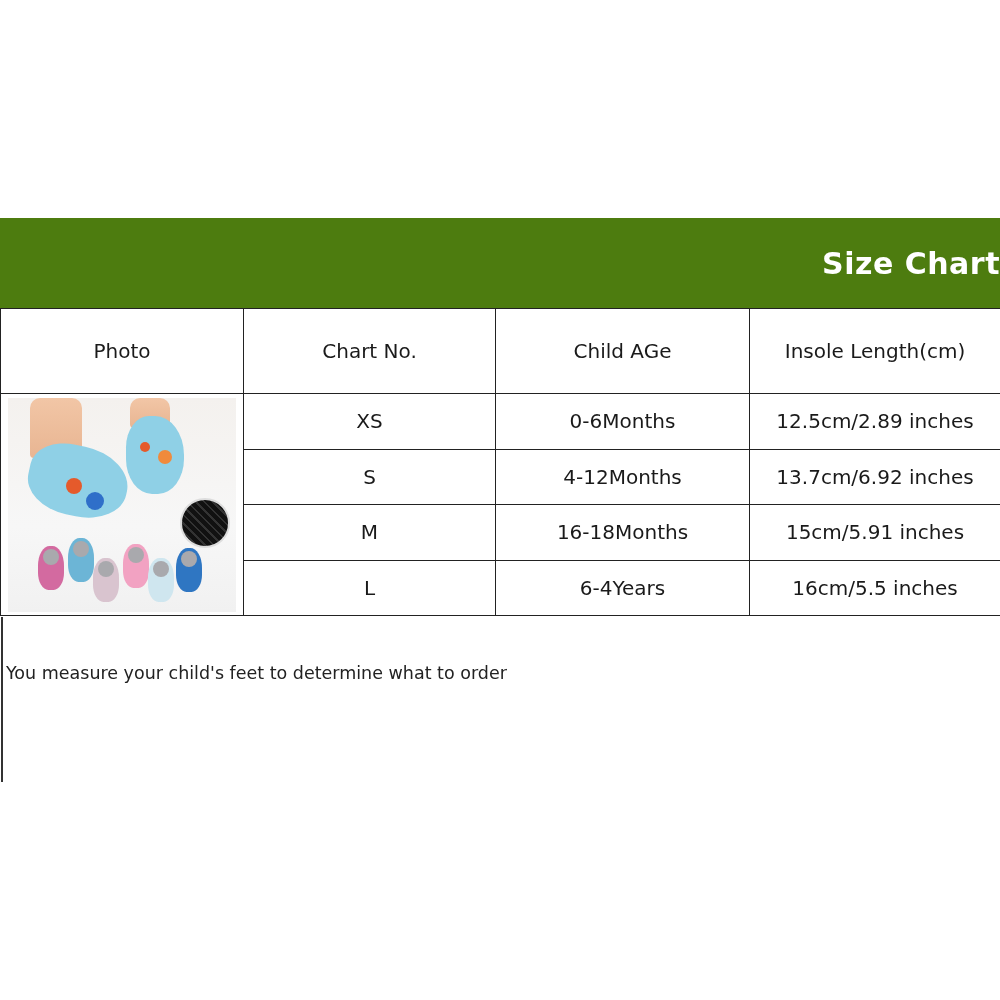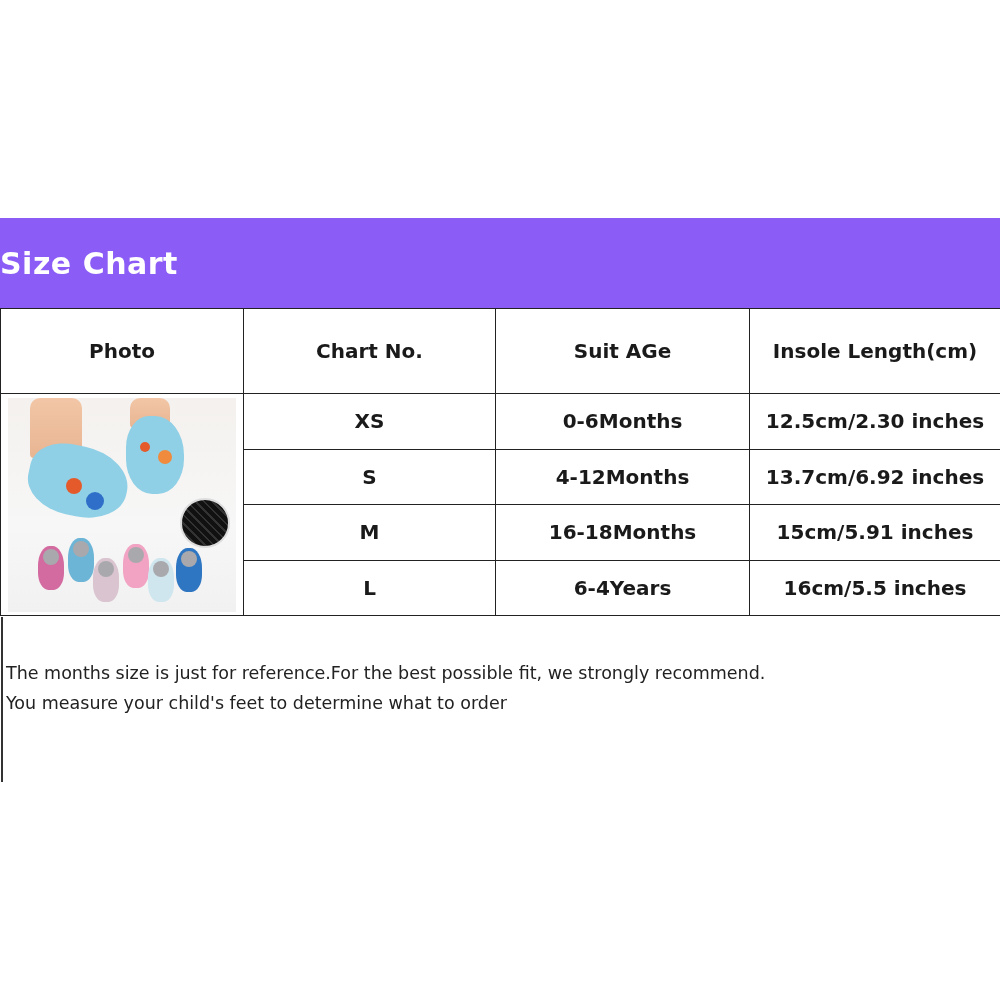--- a/index.html
+++ b/index.html
@@ -1,31 +1,31 @@
 <!DOCTYPE html>
 <html><head>
 <meta charset="utf-8">
 <style>
   * { box-sizing: border-box; margin: 0; padding: 0; }
   html, body { width: 1000px; height: 1000px; background: #ffffff; overflow: hidden; }
   body { position: relative; font-family: "DejaVu Sans", sans-serif; color: #1a1a1a; }
 
   .banner {
     position: absolute; left: 0; top: 218px; width: 1000px; height: 90px;
-    background: #8b5cf6; color: #fff; display: flex; align-items: center; justify-content: flex-start;
+    background: #4d7c0f; color: #fff; display: flex; align-items: center; justify-content: flex-end;
   }
   .banner-title { font-size: 30px; font-weight: bold; letter-spacing: 0.5px; }
 
   table.chart {
     position: absolute; left: 0; top: 308px; width: 1000px;
     border-collapse: collapse; table-layout: fixed;
   }
   table.chart td, table.chart th {
     border: 1.5px solid #222; text-align: center; vertical-align: middle;
-    font-weight: bold; font-size: 20px; color: #1a1a1a;
+    font-weight: normal; font-size: 20px; color: #1a1a1a;
   }
   table.chart th { height: 85px; }
   table.chart td { height: 55.5px; }
   col.c1 { width: 243px; } col.c2 { width: 252px; } col.c3 { width: 254px; } col.c4 { width: 251px; }
 
   td.photo-cell { padding: 2px; background: #fff; }
   .photo {
     width: 228px; height: 214px; margin: 0 auto; position: relative; overflow: hidden;
     background: linear-gradient(180deg, #f4f1ee 0%, #f7f7f7 60%, #f1f1f1 100%);
   }
@@ -50,21 +50,21 @@
   <colgroup>
       <col class="c1">
       <col class="c2">
       <col class="c3">
       <col class="c4">
     </colgroup>
   <tbody>
       <tr>
     <th>Photo</th>
     <th>Chart No.</th>
-    <th>Suit AGe</th>
+    <th>Child AGe</th>
     <th>Insole Length(cm)</th>
   </tr>
   <tr>
     <td rowspan="4" class="photo-cell">
       <div class="photo" title="Baby non-slip floor socks in assorted patterns">
         <div class="leg" style="left:22px;top:0;width:52px;height:60px;"></div>
         <div class="leg" style="left:122px;top:0;width:40px;height:30px;"></div>
         <div class="sock" style="left:20px;top:48px;width:100px;height:70px;transform:rotate(12deg);"></div>
         <div class="sock" style="left:118px;top:18px;width:58px;height:78px;"></div>
         <div class="dot" style="left:58px;top:80px;width:16px;height:16px;background:#e55a2b;"></div>
@@ -75,21 +75,21 @@
         <div class="mini" style="left:30px;top:148px;background:#d36aa0;"></div>
         <div class="mini" style="left:60px;top:140px;background:#6cb5d6;"></div>
         <div class="mini" style="left:85px;top:160px;background:#d9c4cf;"></div>
         <div class="mini" style="left:115px;top:146px;background:#f2a2c2;"></div>
         <div class="mini" style="left:140px;top:160px;background:#cfe6ef;"></div>
         <div class="mini" style="left:168px;top:150px;background:#2f76c2;"></div>
       </div>
     </td>
     <td>XS</td>
     <td>0-6Months</td>
-    <td>12.5cm/2.30 inches</td>
+    <td>12.5cm/2.89 inches</td>
   </tr>
   <tr>
     <td>S</td>
     <td>4-12Months</td>
     <td>13.7cm/6.92 inches</td>
   </tr>
   <tr>
     <td>M</td>
     <td>16-18Months</td>
     <td>15cm/5.91 inches</td>
@@ -98,15 +98,14 @@
     <td>L</td>
     <td>6-4Years</td>
     <td>16cm/5.5 inches</td>
   </tr>
 </tbody>
   </table>
 
 <div class="vline"></div>
 
 <div class="notes">
-  <div>The months size is just for reference.For the best possible fit,  we strongly recommend.</div>
   <div>You measure your child's feet to determine what to order</div>
 </div>
 
 </body></html>

